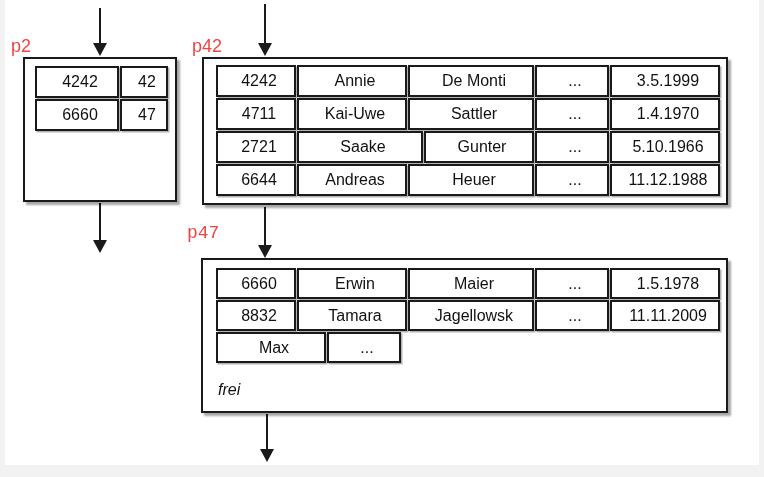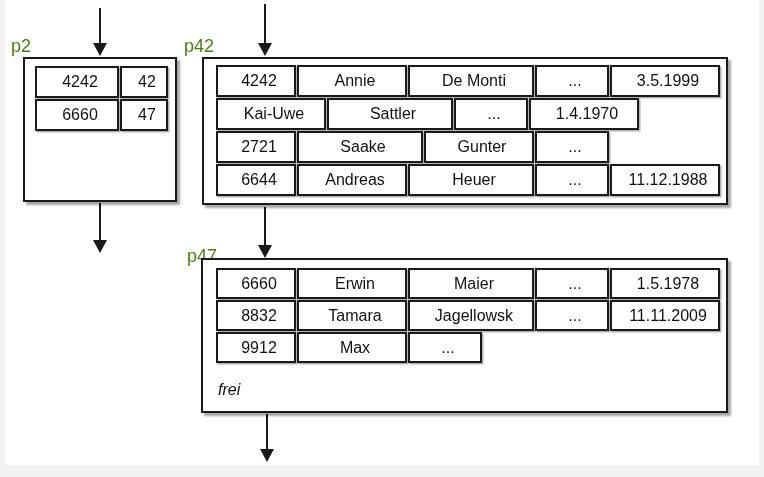--- a/index.html
+++ b/index.html
@@ -25,21 +25,21 @@
     position:absolute;
     background:#ffffff;
     border:2px solid #1a1a1a;
     box-shadow:3px 3px 2px rgba(0,0,0,0.35);
     box-sizing:border-box;
   }
   .node-label{
     position:absolute;
     font-size:18px;
     line-height:18px;
-    color:#4d7c0f;
+    color:#ef4444;
   }
 
   
   .rec-table{position:absolute;display:flex;flex-direction:column;row-gap:1px;}
   .trow{display:flex;column-gap:1px;}
   .cell{
     box-sizing:border-box;
     border:2px solid #1a1a1a;
     background:#fff;
     box-shadow:1.5px 1.5px 0 rgba(0,0,0,0.3);
@@ -94,22 +94,22 @@
   <div class="arrow" style="left:257px;top:207px;height:51px;">
       <div class="shaft"></div>
       <div class="head"></div>
     </div>
   <div class="arrow" style="left:259px;top:414px;height:48px;">
       <div class="shaft"></div>
       <div class="head"></div>
     </div>
 
   <div class="node-label" style="left:11px;top:37px;">p2</div>
-  <div class="node-label" style="left:184px;top:37px;">p42</div>
-  <div class="node-label" style="left:187px;top:247px;">p47</div>
+  <div class="node-label" style="left:192px;top:37px;">p42</div>
+  <div class="node-label" style="left:187px;top:224px;font-family:Liberation Mono, monospace;">p47</div>
 
   <div class="node-box" style="left:23px;top:57px;width:154px;height:145px;">
     <div class="rec-table" style="left:10px;top:7px;">
       <div class="trow">
         <div class="cell k0">4242</div>
         <div class="cell k1">42</div>
       </div>
       <div class="trow">
         <div class="cell k0">6660</div>
         <div class="cell k1">47</div>
@@ -120,30 +120,32 @@
   <div class="node-box" style="left:202px;top:57px;width:526px;height:148px;">
     <div class="rec-table" style="left:12px;top:6px;">
       <div class="trow">
         <div class="cell c0">4242</div>
         <div class="cell c1">Annie</div>
         <div class="cell c2">De Monti</div>
         <div class="cell c3">...</div>
         <div class="cell c4">3.5.1999</div>
       </div>
       <div class="trow">
+        <div class="cell c0">4711</div>
         <div class="cell c1">Kai-Uwe</div>
         <div class="cell c2">Sattler</div>
         <div class="cell c3">...</div>
         <div class="cell c4">1.4.1970</div>
       </div>
       <div class="trow">
         <div class="cell c0">2721</div>
         <div class="cell c2">Saake</div>
         <div class="cell c1">Gunter</div>
         <div class="cell c3">...</div>
+        <div class="cell c4">5.10.1966</div>
       </div>
       <div class="trow">
         <div class="cell c0">6644</div>
         <div class="cell c1">Andreas</div>
         <div class="cell c2">Heuer</div>
         <div class="cell c3">...</div>
         <div class="cell c4">11.12.1988</div>
       </div>
     </div>
   </div>
@@ -158,21 +160,20 @@
         <div class="cell h31 c4">1.5.1978</div>
       </div>
       <div class="trow">
         <div class="cell h31 c0">8832</div>
         <div class="cell h31 c1">Tamara</div>
         <div class="cell h31 c2">Jagellowsk</div>
         <div class="cell h31 c3">...</div>
         <div class="cell h31 c4">11.11.2009</div>
       </div>
       <div class="trow">
-        <div class="cell h31 c0">9912</div>
         <div class="cell h31 c1">Max</div>
         <div class="cell h31 c3">...</div>
       </div>
     </div>
     <div class="free-label" style="left:15px;top:121px;">frei</div>
   </div>
 
 </div>
 
 </body></html>

